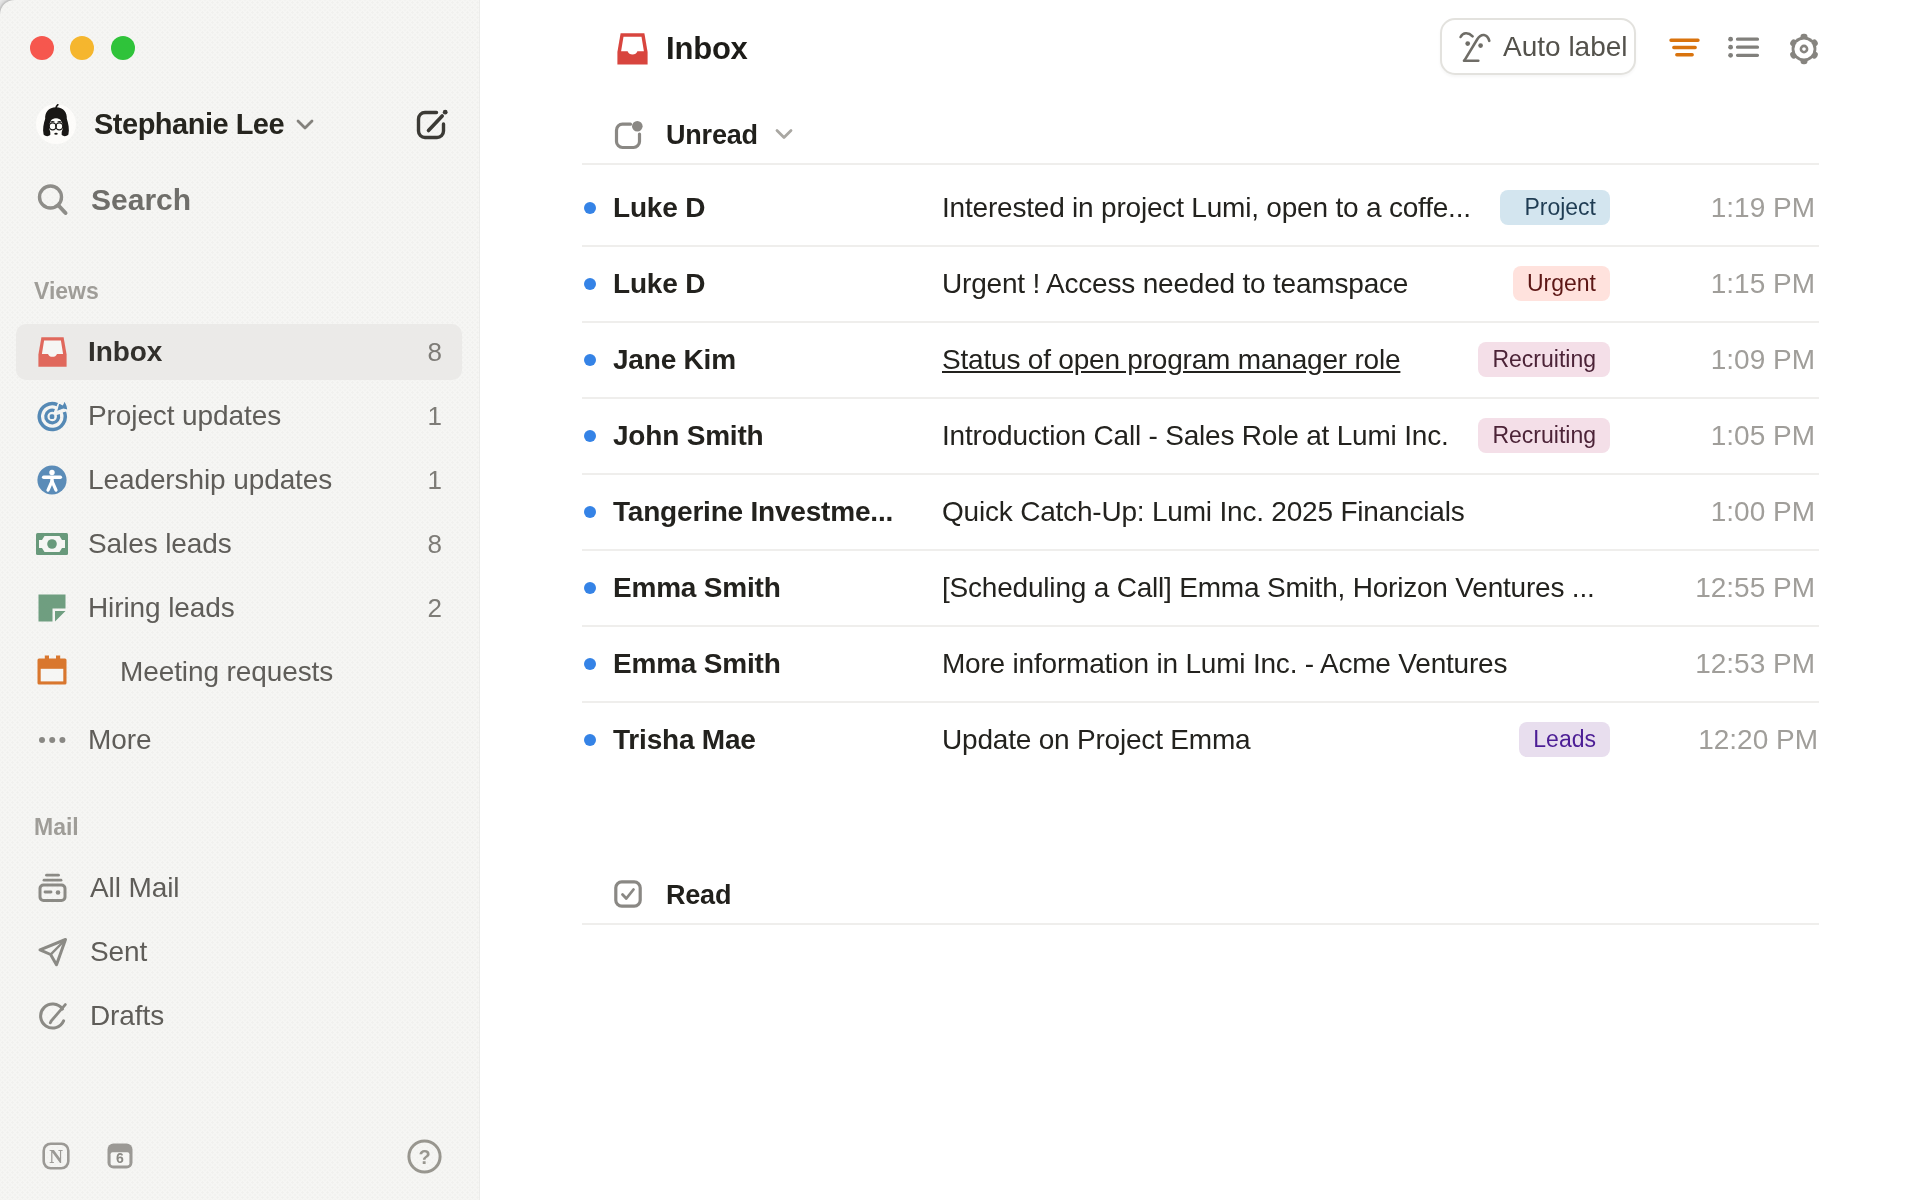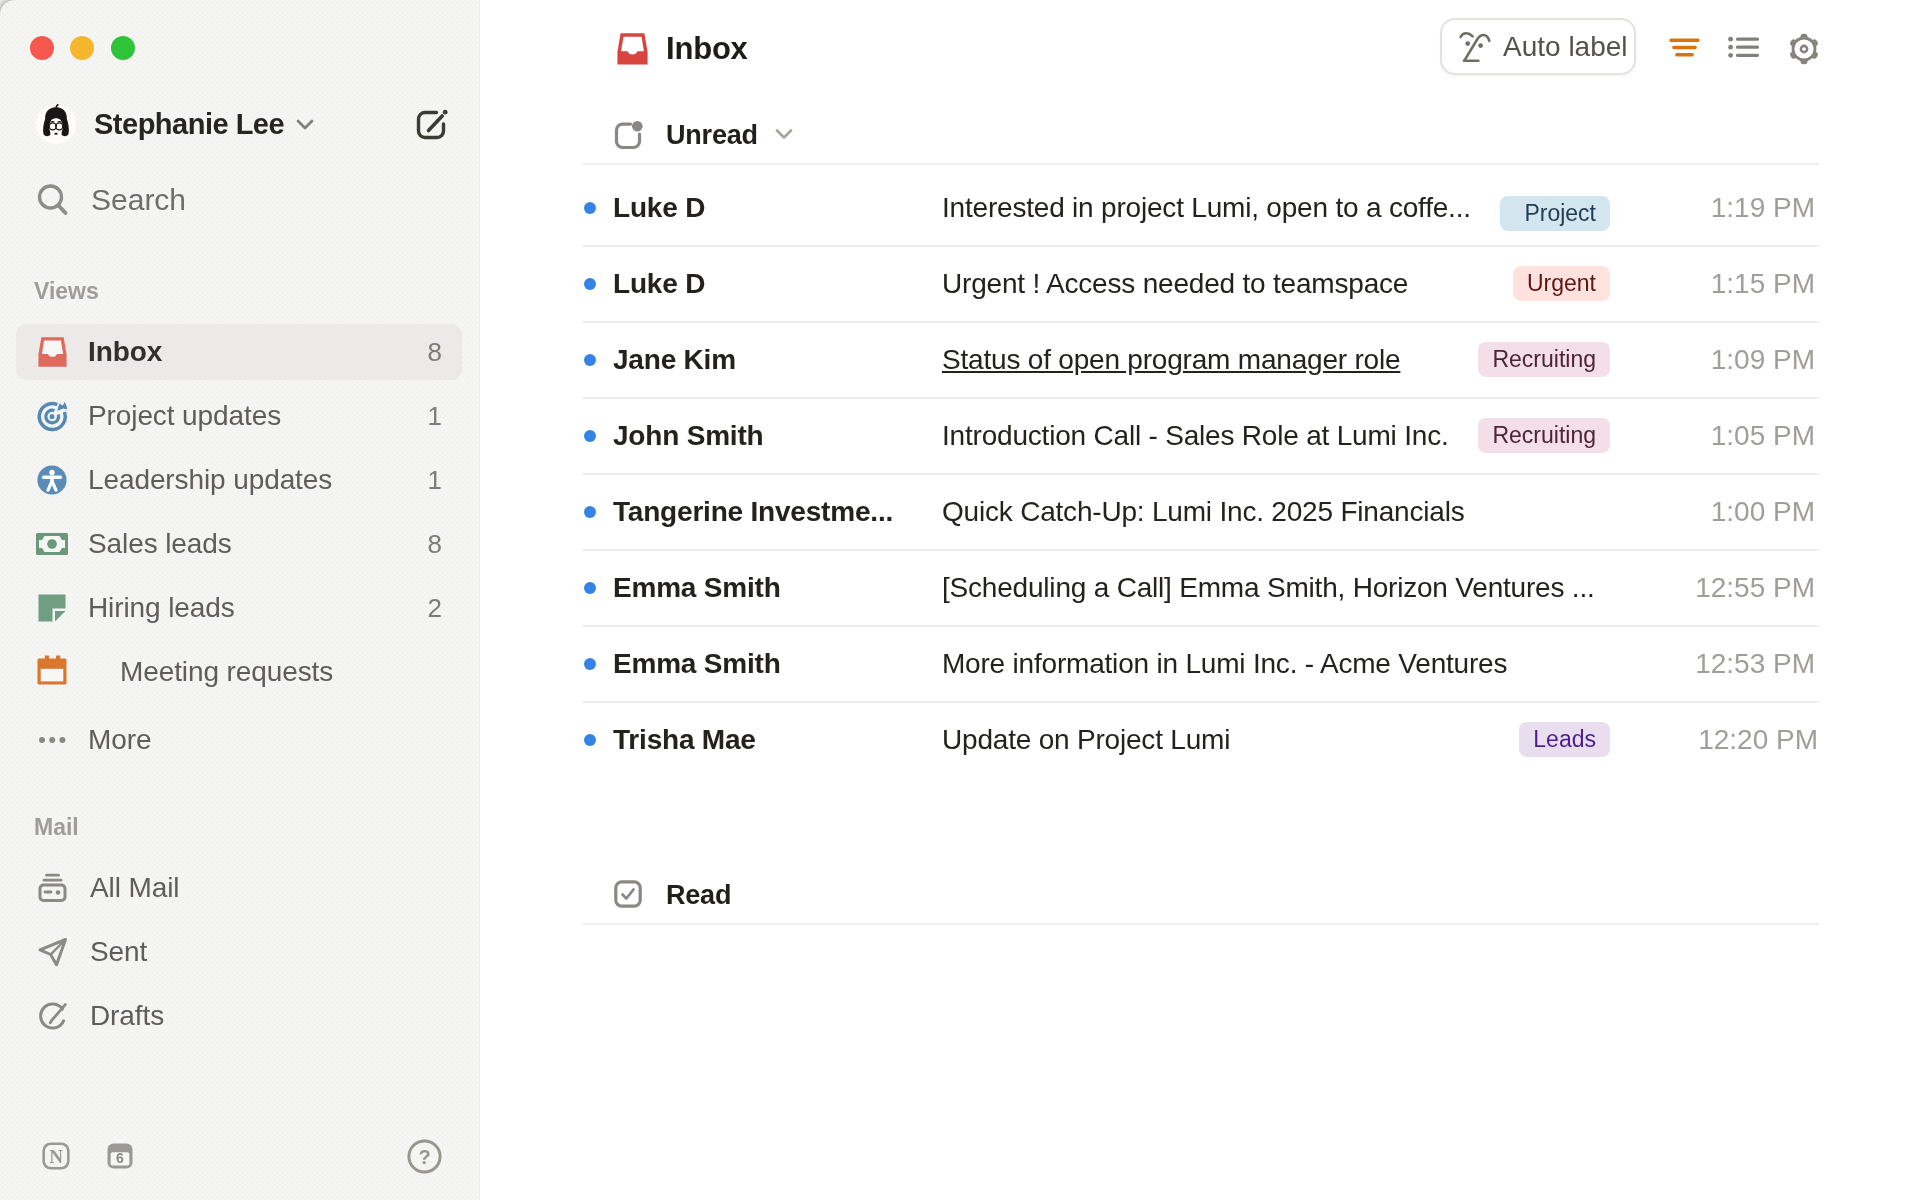--- a/index.html
+++ b/index.html
@@ -17,21 +17,21 @@
 .sidebar { position:absolute; left:0; top:0; width:480px; height:1200px;
   background-color:#f6f6f4;
   background-image: radial-gradient(circle, rgba(120,120,110,0.038) 1.1px, transparent 1.4px), radial-gradient(circle, rgba(120,120,110,0.038) 1.1px, transparent 1.4px);
   background-position:0 0, 2.5px 2.5px;
   background-size:5px 5px, 5px 5px;
   border-right:1px solid #ececea; }
 .main { position:absolute; left:481px; top:0; width:1439px; height:1200px; background:#fff; }
 
 
 .s-name { font-size:29px; font-weight:700; color:#26251f; letter-spacing:-0.5px;}
-.s-search { font-size:30px; font-weight:400; color:#6f6e6a; }
+.s-search { font-size:30px; font-weight:700; color:#6f6e6a; }
 .s-label { font-size:23px; font-weight:700; color:#9f9d98; }
 .s-item { font-size:28px; font-weight:500; color:#5f5d59; letter-spacing:-0.1px;}
 .s-item.sel { color:#32302c; font-weight:700; }
 .s-count { font-size:26px; font-weight:400; color:#7e7c77; }
 .hl { left:16px; top:324px; width:446px; height:56px; border-radius:10px; background:#ebeae8; }
 
 
 .m-title { font-size:31px; font-weight:700; color:#1d1c18; letter-spacing:-0.2px;}
 .m-sec { font-size:27px; font-weight:700; color:#21201c; letter-spacing:-0.2px;}
 .sender { font-size:28px; font-weight:700; color:#23221e; letter-spacing:-0.2px;}
@@ -231,21 +231,21 @@
     <div class="abs vc m-sec" style="left:185px;top:115px;height:40px;">Unread</div>
     <svg class="abs" style="left:293px;top:127px;" width="20" height="15" viewBox="0 0 20 15">
       <path d="M3 3.5 L10 10.5 L17 3.5" fill="none" stroke="#a9a7a2" stroke-width="2.8" stroke-linecap="round" stroke-linejoin="round"></path>
     </svg>
     <div class="sep" style="top:163px;"></div>
 
     <div id="rows">
       <div class="dot" style="top:202px;"></div>
       <div class="abs vc sender" style="left:132px;top:188px;height:40px;">Luke D</div>
       <div class="abs vc subject" style="left:461px;top:188px;height:40px;">Interested in project Lumi, open to a coffe...</div>
-      <div class="tag" style="right:310px;top:196px;background:#d3e5ef;color:#1f3c53;padding-left:24px;">Project</div>
+      <div class="tag" style="right:310px;top:190px;background:#d3e5ef;color:#1f3c53;padding-left:24px;">Project</div>
       <div class="abs vc time" style="right:105px;top:188px;height:40px;">1:19 PM</div>
       <div class="sep" style="top:245px;height:1.5px;"></div>
       <div class="dot" style="top:278px;"></div>
       <div class="abs vc sender" style="left:132px;top:264px;height:40px;">Luke D</div>
       <div class="abs vc subject" style="left:461px;top:264px;height:40px;">Urgent ! Access needed to teamspace</div>
       <div class="tag" style="right:310px;top:266px;background:#ffe2dd;color:#5d1715;">Urgent</div>
       <div class="abs vc time" style="right:105px;top:264px;height:40px;">1:15 PM</div>
       <div class="sep" style="top:321px;height:1.5px;"></div>
       <div class="dot" style="top:354px;"></div>
       <div class="abs vc sender" style="left:132px;top:340px;height:40px;">Jane Kim</div>
@@ -269,21 +269,21 @@
       <div class="abs vc subject" style="left:461px;top:568px;height:40px;">[Scheduling a Call] Emma Smith, Horizon Ventures ...</div>
       <div class="abs vc time" style="right:105px;top:568px;height:40px;">12:55 PM</div>
       <div class="sep" style="top:625px;height:1.5px;"></div>
       <div class="dot" style="top:658px;"></div>
       <div class="abs vc sender" style="left:132px;top:644px;height:40px;">Emma Smith</div>
       <div class="abs vc subject" style="left:461px;top:644px;height:40px;">More information in Lumi Inc. - Acme Ventures</div>
       <div class="abs vc time" style="right:105px;top:644px;height:40px;">12:53 PM</div>
       <div class="sep" style="top:701px;height:1.5px;"></div>
       <div class="dot" style="top:734px;"></div>
       <div class="abs vc sender" style="left:132px;top:720px;height:40px;">Trisha Mae</div>
-      <div class="abs vc subject" style="left:461px;top:720px;height:40px;">Update on Project Lumi</div>
+      <div class="abs vc subject" style="left:461px;top:720px;height:40px;">Update on Project Emma</div>
       <div class="tag" style="right:310px;top:722px;background:#e8deee;color:#4c1d95;">Leads</div>
       <div class="abs vc time" style="right:102px;top:720px;height:40px;">12:20 PM</div>
     </div>
 
     <svg class="abs" style="left:133px;top:880px;" width="28" height="28" viewBox="0 0 28 28">
       <rect x="1.8" y="1.8" width="24.4" height="24.4" rx="6" fill="none" stroke="#8a8884" stroke-width="3.2"></rect>
       <path d="M8.5 14.5 L12.3 18.5 L19.5 9.5" fill="none" stroke="#8a8884" stroke-width="2.8" stroke-linecap="round" stroke-linejoin="round"></path>
     </svg>
     <div class="abs vc m-sec" style="left:185px;top:875px;height:40px;">Read</div>
     <div class="sep" style="top:923px;"></div>

